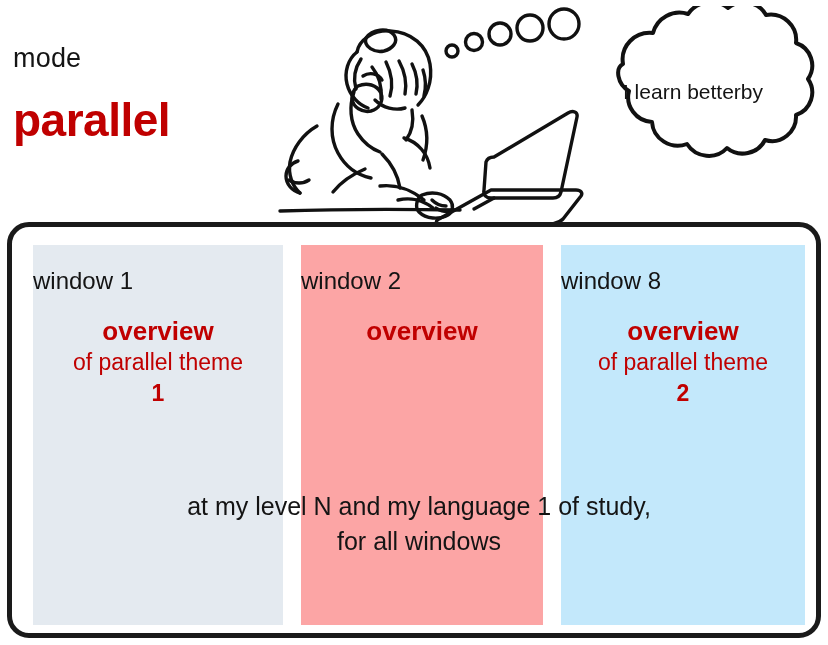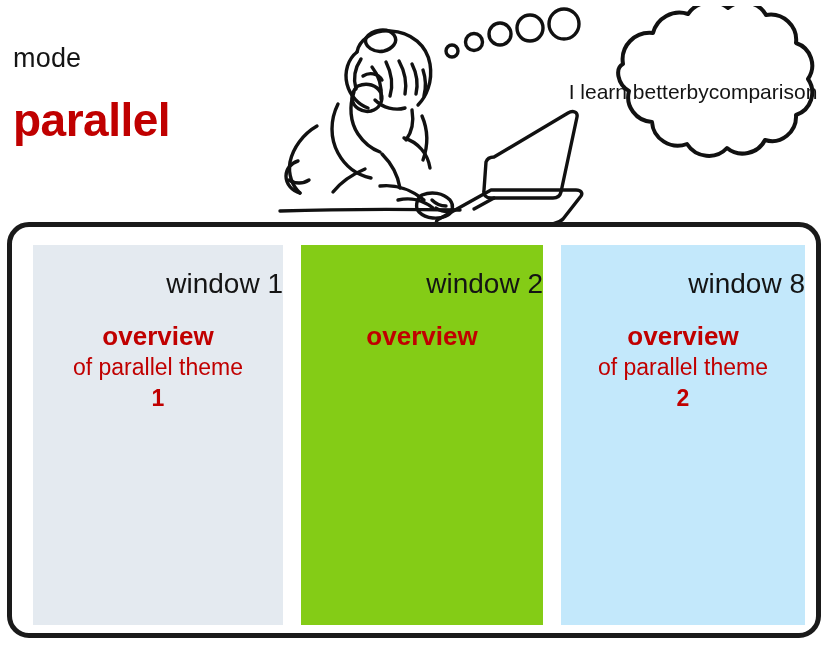--- a/index.html
+++ b/index.html
@@ -108,22 +108,22 @@
     top: 0;
     height: 380px;
     box-sizing: border-box;
     padding-top: 22px;
   }
   .window-col.col0 { left: 0px;   width: 250px; }
   .window-col.col1 { left: 268px; width: 242px; }
   .window-col.col2 { left: 528px; width: 244px; }
 
   .win-title {
-    text-align: right;
-    font-size: 28px;
+    text-align: left;
+    font-size: 24px;
     color: #141414;
     line-height: 1.2;
   }
 
   .win-overview {
     text-align: center;
     font-size: 26px;
     font-weight: bold;
     color: #C00000;
     margin-top: 20px;
@@ -234,48 +234,51 @@
                c1 17 -15 30 -31 25
                c-7 14 -26 18 -38 8
                c-11 12 -31 10 -40 -4
                c-16 6 -34 -5 -35 -22
                c-16 -1 -27 -16 -23 -31
                c-12 -7 -14 -23 -6 -27 z"></path>
     </svg>
     <div id="thought-bubble-text">
       <div class="bline">I learn better</div>
       <div class="bline">by</div>
-      <div class="bline">comparison</div>
     </div>
   </div>
 </div>
 
 <div id="windows-panel">
 
   <div id="columns">
 
     <div class="window-col col0" style="background: rgb(228, 234, 240);">
       <div class="win-title">window 1</div>
       <div class="win-overview">overview</div>
       <div class="win-sub">
         <span>of parallel theme</span>
         <span class="emph">1</span>
       </div>
     </div>
 
-    <div class="window-col col1" style="background: #84cc16;">
+    <div class="window-col col1" style="background: #fca5a5;">
       <div class="win-title">window 2</div>
       <div class="win-overview">overview</div>
     </div>
 
     <div class="window-col col2" style="background: rgb(195, 232, 251);">
       <div class="win-title">window 8</div>
       <div class="win-overview">overview</div>
       <div class="win-sub">
         <span>of parallel theme</span>
         <span class="emph">2</span>
       </div>
     </div>
 
   </div>
 
+  <div id="caption">
+    <div>at my level N and my language 1 of study,</div>
+    <div>for all windows</div>
+  </div>
 
 </div>
 
 </body></html>

